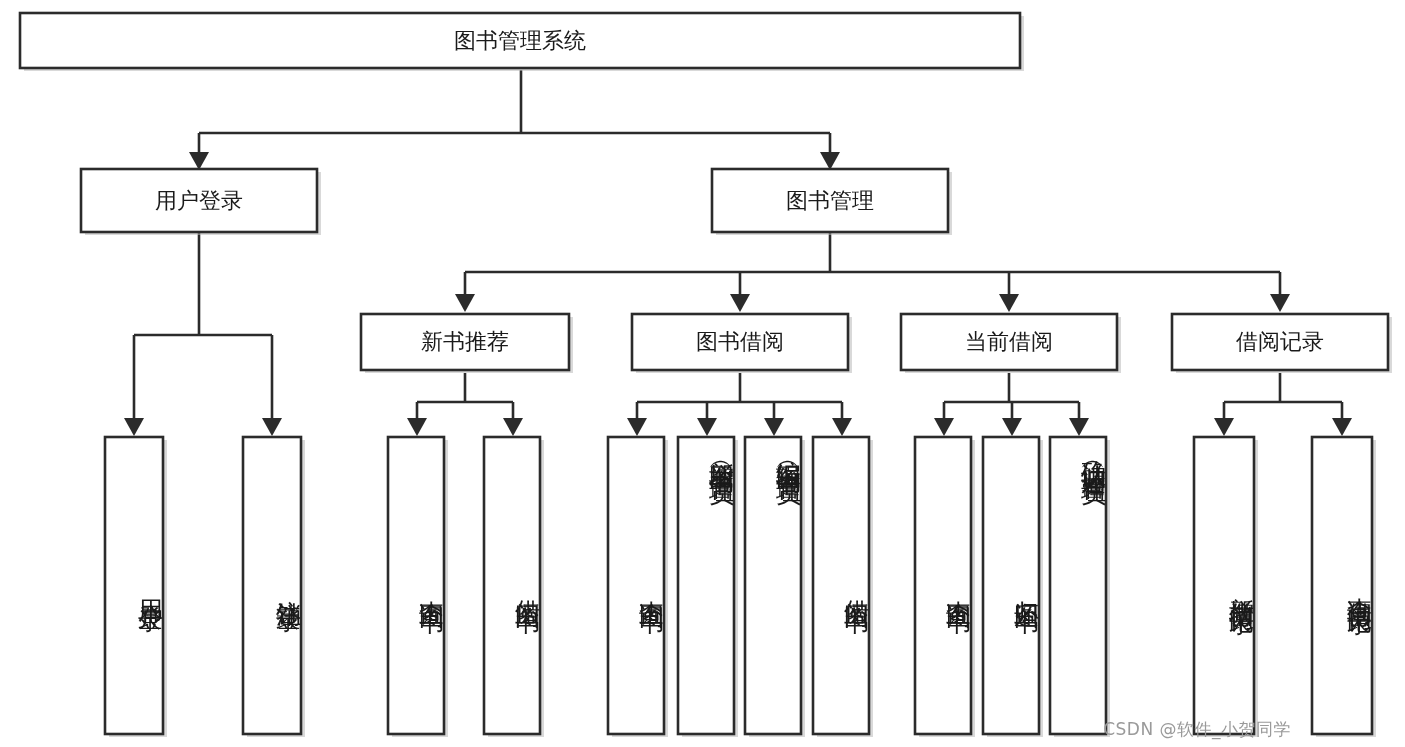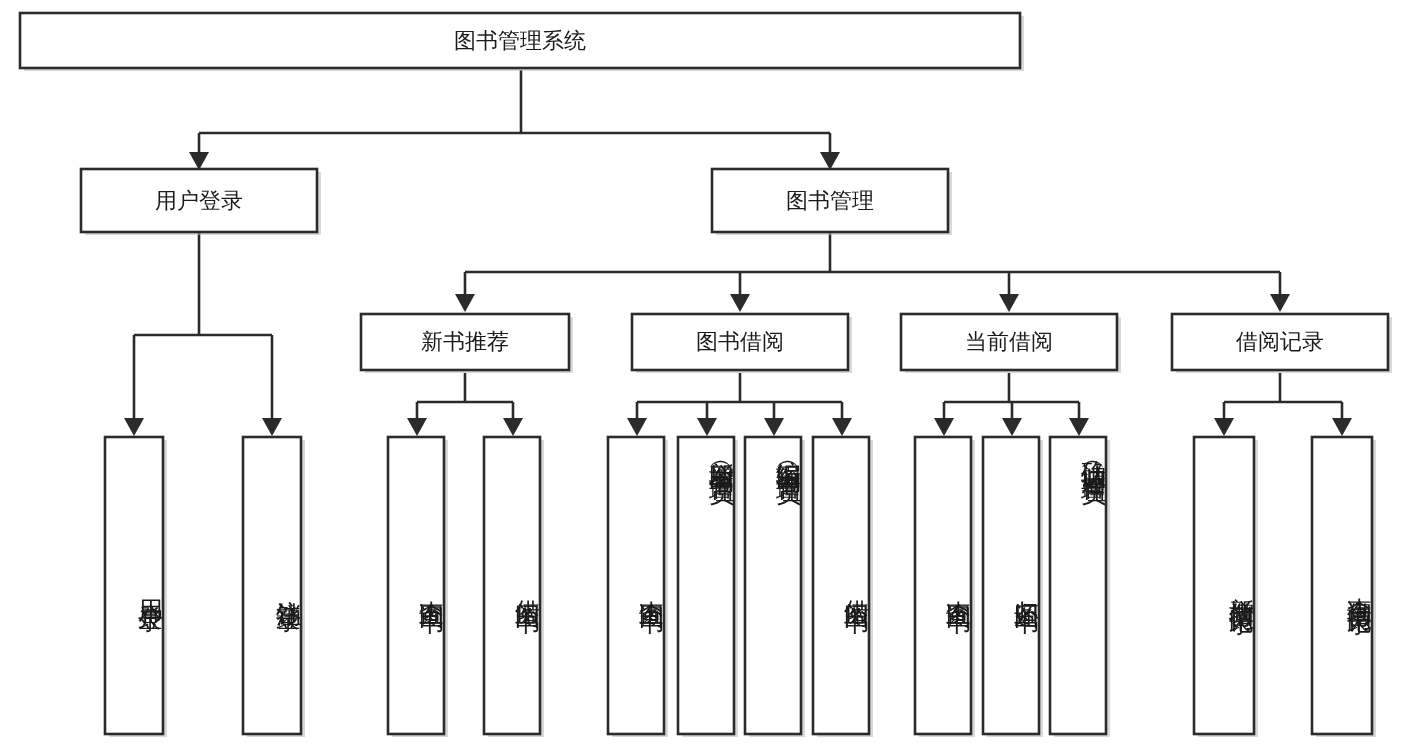--- a/index.html
+++ b/index.html
@@ -254,20 +254,21 @@
 
     <div class="vlabel" style="left:915px;width:56px;">查询图书</div>
     <div class="vlabel" style="left:983px;width:56px;">归还图书</div>
     <div class="vlabel vlabel-top" style="left:1050px;width:56px;">确认归还（管理员）</div>
 
     <div class="vlabel" style="left:1194px;width:60px;">新增借阅记录</div>
     <div class="vlabel" style="left:1312px;width:60px;">查询借阅记录</div>
 
   </div>
 
+  <div class="watermark">CSDN @软件_小贺同学</div>
 </div>
 
 <style>
   .vtext-layer {
     position: absolute;
     top: 0;
     left: 0;
     width: 1405px;
     height: 747px;
     pointer-events: none;

